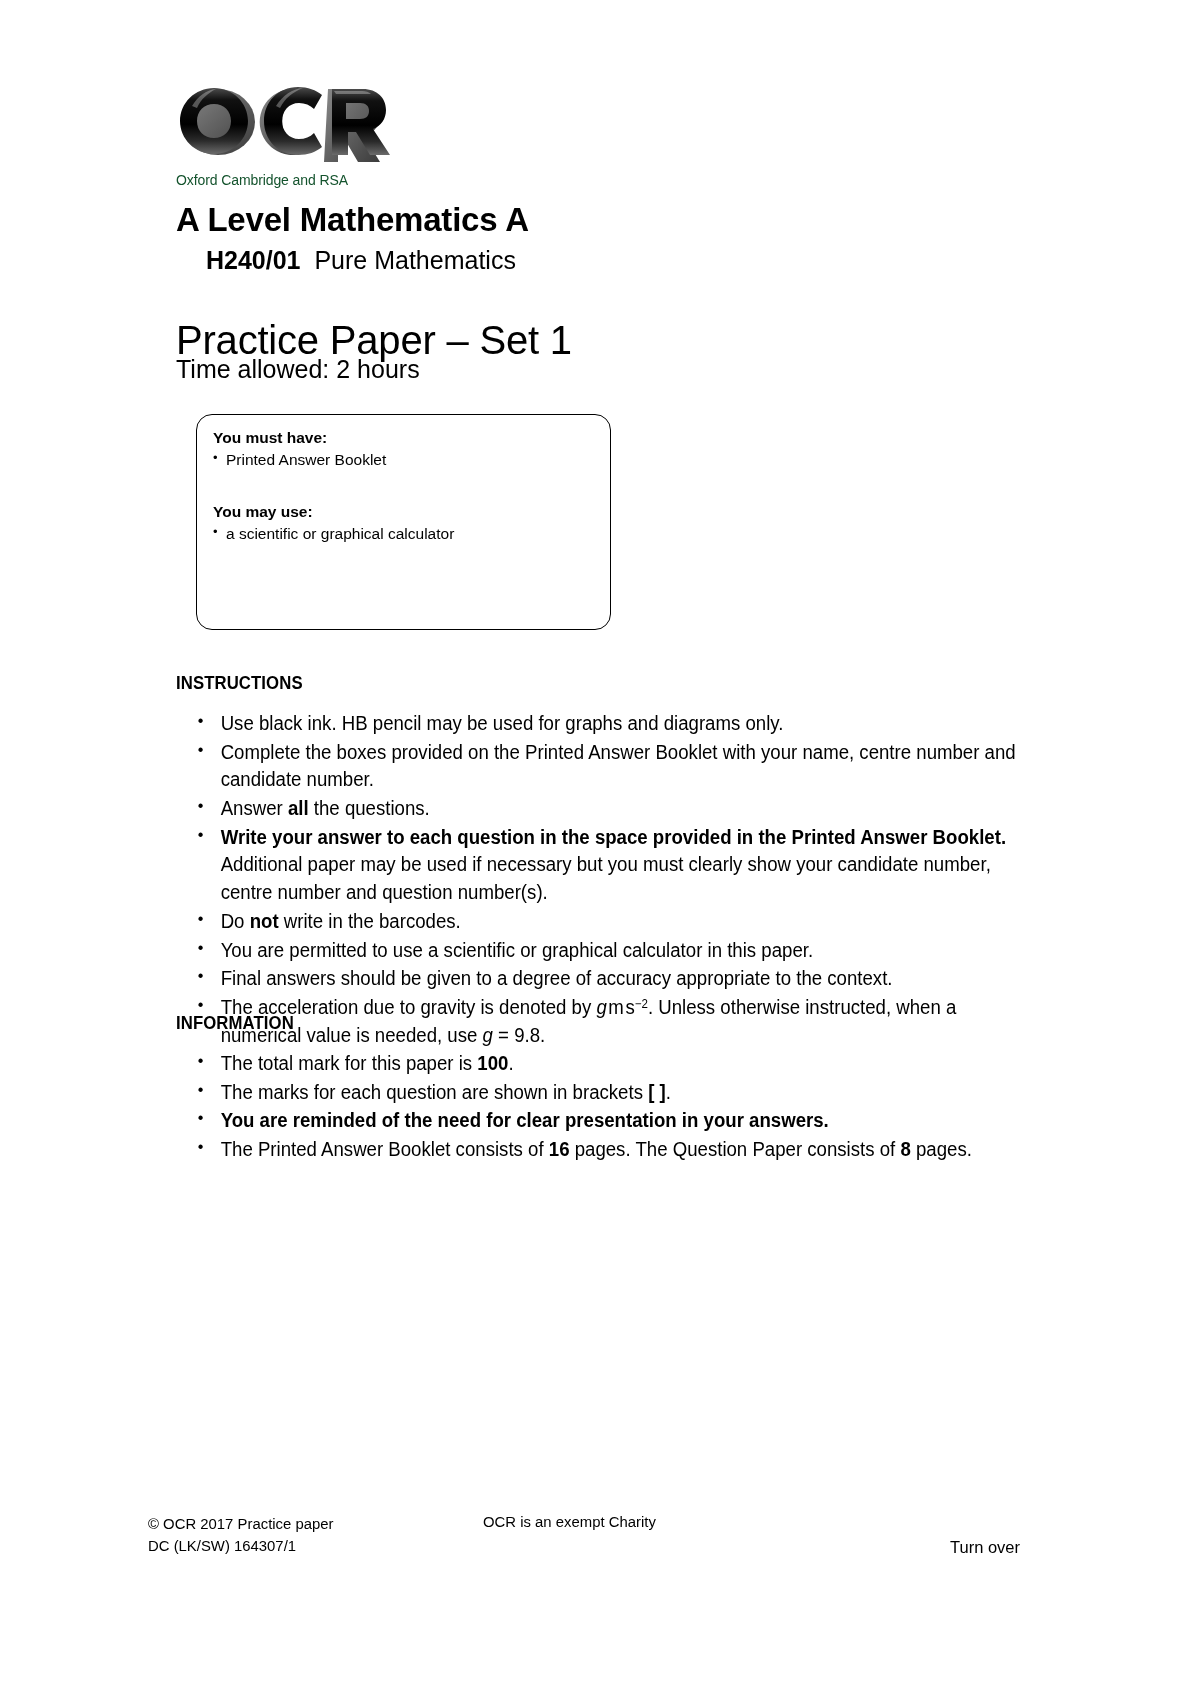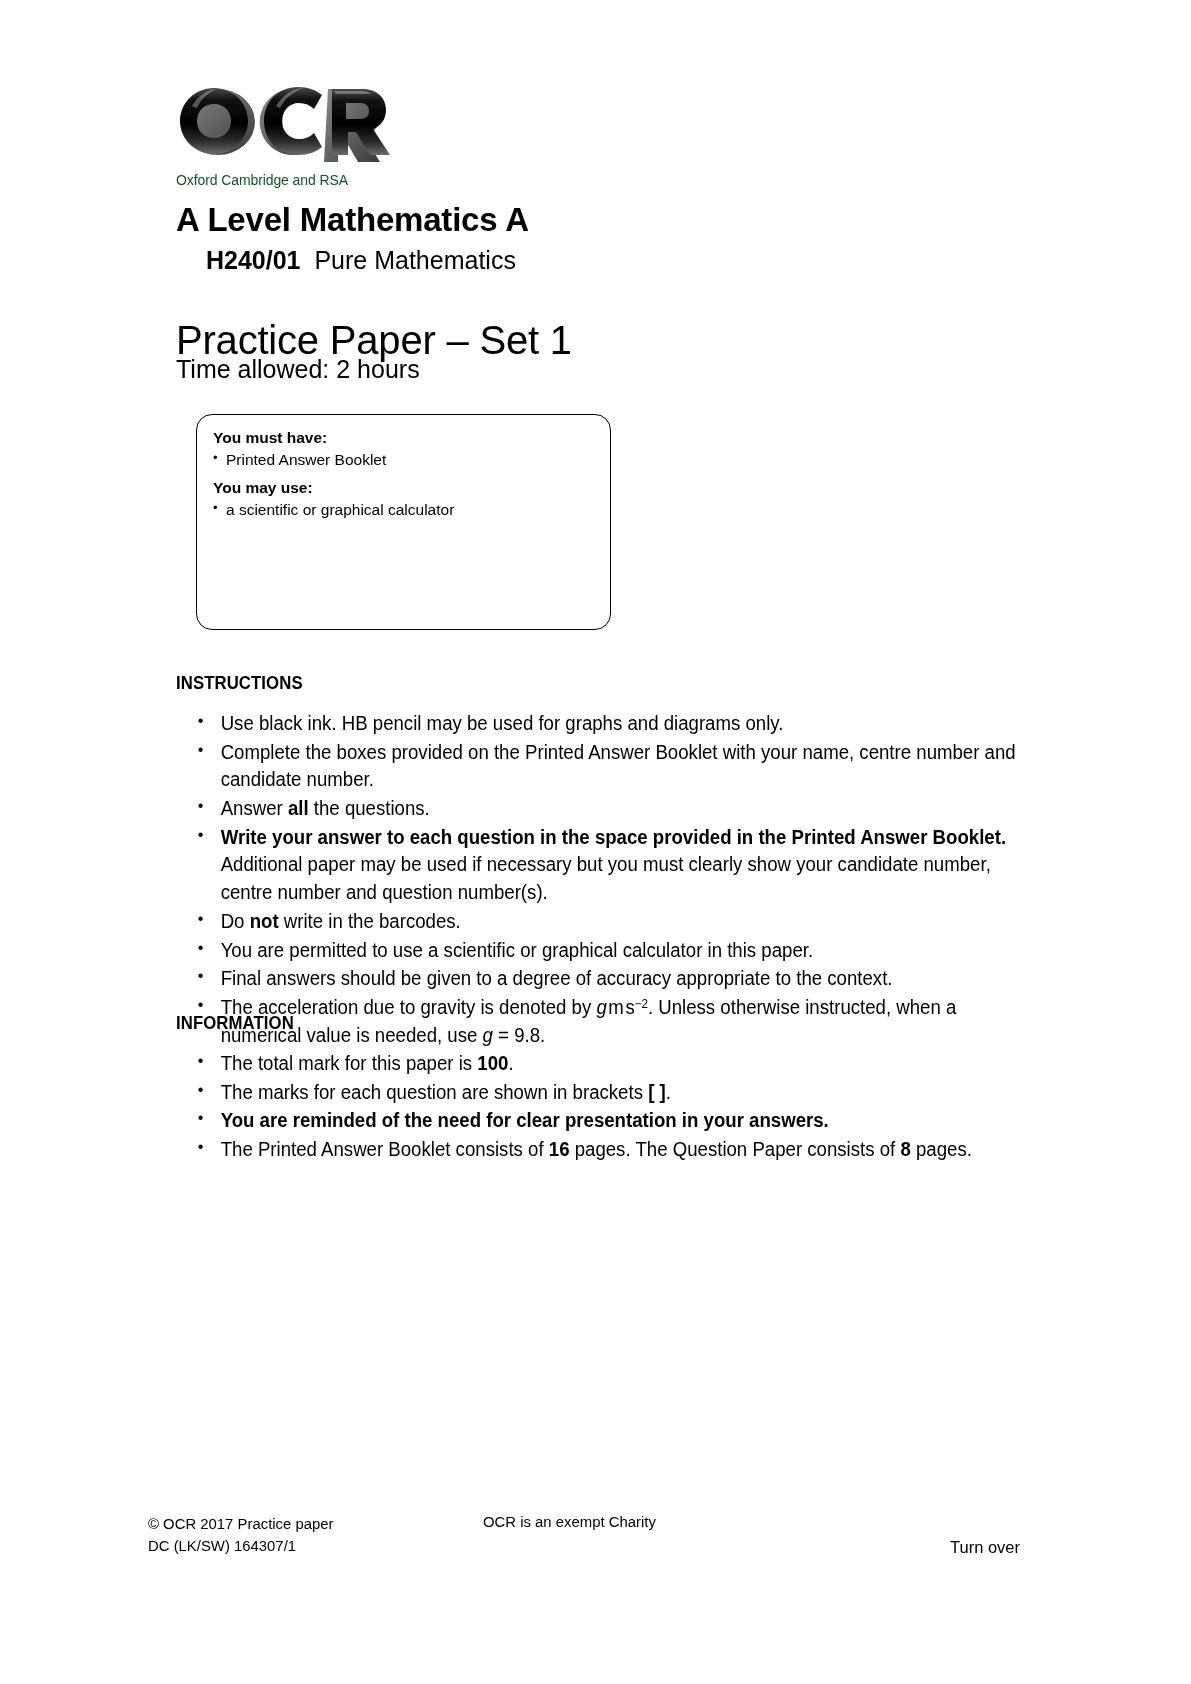--- a/index.html
+++ b/index.html
@@ -96,21 +96,21 @@
     border: 1.4px solid #000000;
     border-radius: 16px;
     box-sizing: border-box;
     padding: 13px 16px 0 16px;
   }
   .req-head {
     font-size: 15.5px;
     font-weight: bold;
     line-height: 1.35;
   }
-  .req-head.second { margin-top: 7px; }
+  .req-head.second { margin-top: 31px; }
   .req-item {
     font-size: 15.5px;
     line-height: 1.35;
     padding-left: 13px;
     position: relative;
     margin-top: 1px;
   }
   .req-item::before {
     content: "\2022";
     position: absolute;

